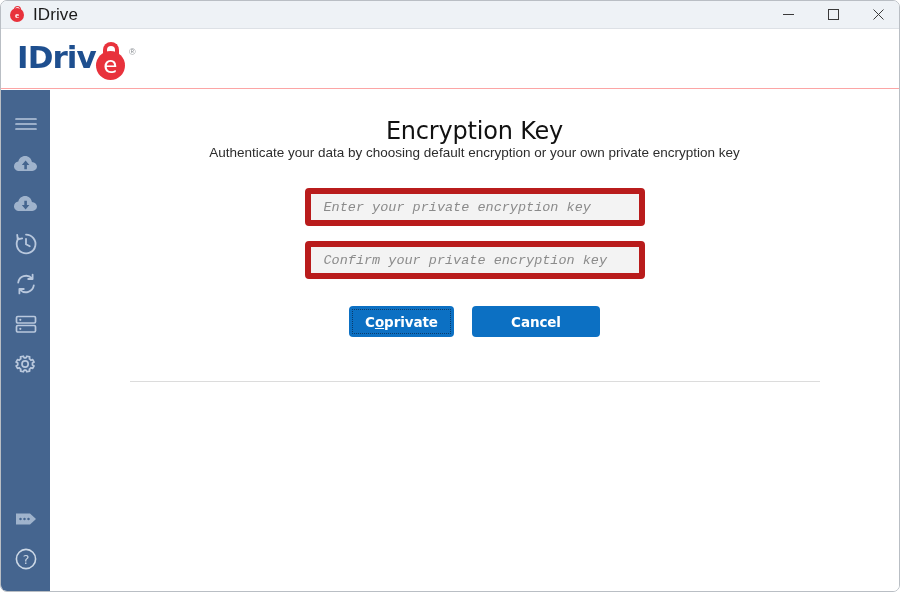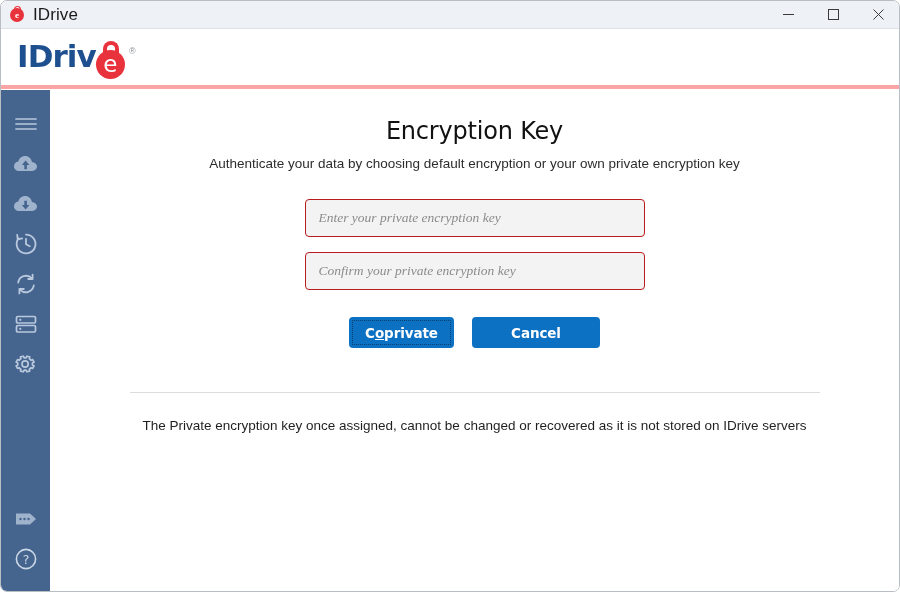--- a/index.html
+++ b/index.html
@@ -90,21 +90,21 @@
   }
   .win-btn svg { display: block; }
 
   
   #logo-header {
     position: absolute;
     top: 29px; left: 0;
     width: 898px;
     height: 59px;
     background: #ffffff;
-    border-bottom: 4px solid #fca5a5;
+    border-bottom: 1px solid #fca5a5;
     display: flex;
     align-items: center;
     padding-left: 16px;
   }
   #brand-logo {
     position: relative;
     display: flex;
     align-items: baseline;
     height: 40px;
   }
@@ -196,21 +196,20 @@
     text-align: center;
     margin-top: 27px;
     font-size: 24px;
     font-weight: normal;
     color: #111111;
     font-family: "DejaVu Sans", sans-serif;
     letter-spacing: -0.2px;
   }
   #page-subtitle {
     text-align: center;
-    margin-top: 11px;
     font-size: 13.5px;
     color: #2d2d2d;
   }
 
   #options {
     width: 340px;
     margin: 28px auto 0 auto;
     padding-left: 8px;
   }
   .option-row {
@@ -252,25 +251,25 @@
 
   #fields {
     width: 340px;
     margin: 22px auto 0 auto;
   }
   .key-input {
     display: block;
     width: 340px;
     height: 38px;
     background: #f3f3f3;
-    border: 1px solid #b91c1c;
+    border: 6px solid #b91c1c;
     border-radius: 4px;
     padding: 0 13px;
     font-size: 13.5px;
-    font-family: Liberation Serif, serif;
+    font-family: Liberation Mono, monospace;
     color: #be185d;
     outline: none;
   }
   .key-input::placeholder {
     font-style: italic;
     color: #8b8b8b;
   }
   .key-input:disabled { cursor: default; }
   #field-confirm { margin-top: 15px; }
 
@@ -468,18 +467,17 @@
         <span>C</span>
           <span class="accel">o</span>
           <span>private</span>
       </button>
       <button id="btn-cancel" class="action-btn">Cancel</button>
     </div>
 
     <div id="footer-divider"></div>
 
     <div id="footer-text">
-      <div>The Private encryption key once assigned, cannot be changed or recovered as it is not stored on IDrive servers</div>
     </div>
 
   </div>
 
 </div>
 
 </body></html>

